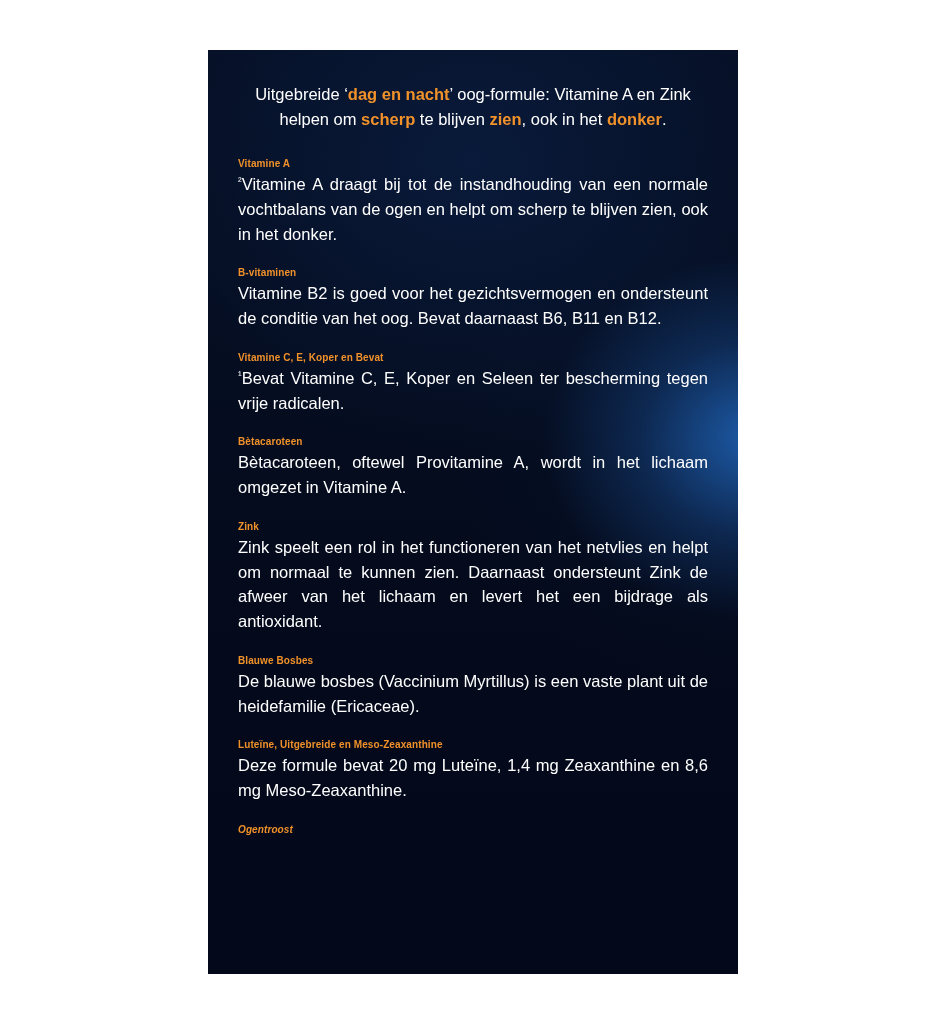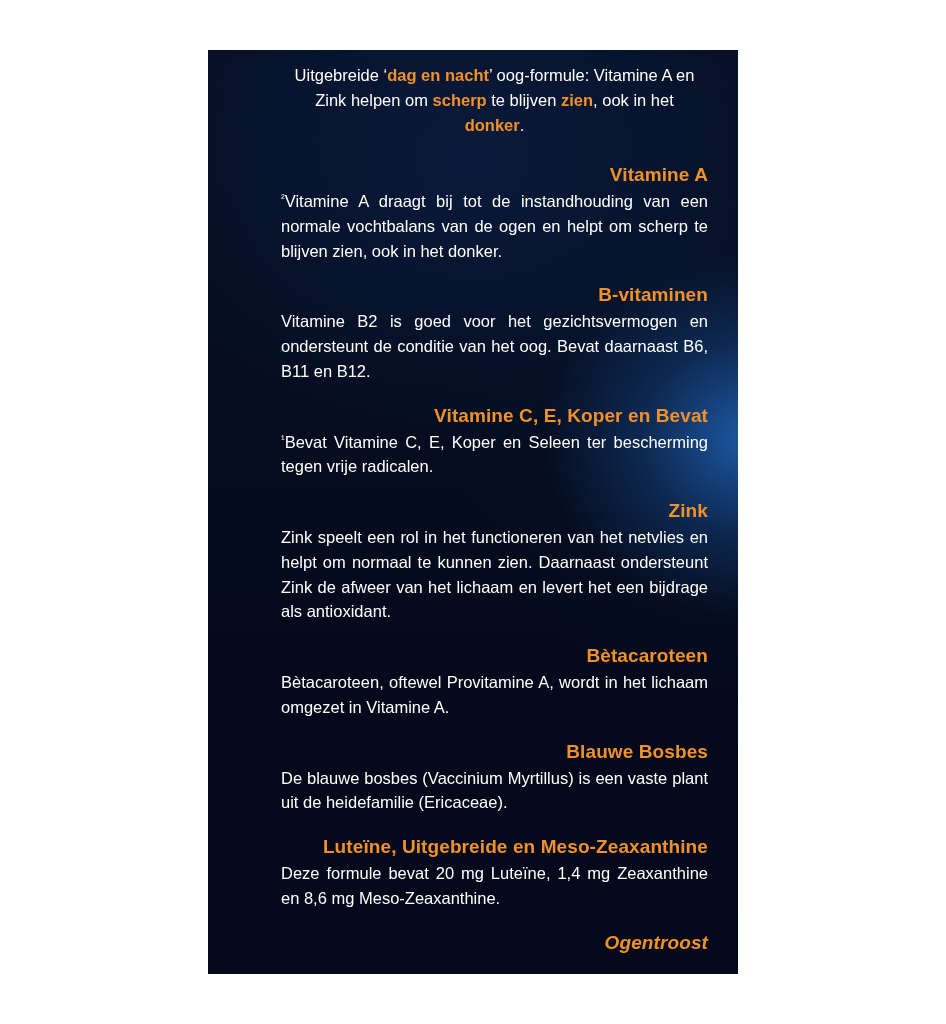--- a/index.html
+++ b/index.html
@@ -27,24 +27,23 @@
     width: 530px;
     height: 924px;
     background:
       radial-gradient(ellipse 300px 260px at 103% 42%, rgba(30,95,175,0.95) 0%, rgba(20,62,120,0.55) 38%, rgba(8,24,52,0.12) 70%, rgba(4,10,26,0) 100%),
       radial-gradient(ellipse 520px 420px at 50% 12%, rgba(10,28,62,0.85) 0%, rgba(4,12,30,0.3) 70%, rgba(2,6,18,0) 100%),
       linear-gradient(180deg, #061026 0%, #050d20 35%, #040a1b 65%, #03081a 100%);
     overflow: hidden;
   }
   .panel-inner {
     position: relative;
-    padding: 13px 30px 30px 30px;
+    padding: 32px 30px 30px 30px;
     box-sizing: border-box;
     height: 100%;
-    margin-left: 43px;
   }
   .intro {
     color: #ffffff;
     font-size: 16.5px;
     line-height: 1.52;
     text-align: center;
     margin: 0 6px 26px 6px;
   }
   .hl {
     color: #f0912a;
@@ -52,25 +51,24 @@
   }
   .section {
     margin-bottom: 21px;
   }
   .section:last-child {
     margin-bottom: 0;
     font-style: italic;
   }
   .sec-title {
     color: #f0912a;
-    font-size: 19px;
+    font-size: 10px;
     font-weight: bold;
     margin: 0 0 3px 0;
     letter-spacing: 0.1px;
-    text-align: right;
   }
   .sec-body {
     color: #ffffff;
     font-size: 16.5px;
     line-height: 1.5;
     margin: 0;
     text-align: justify;
     text-justify: inter-word;
   }
   .sec-body sup {
@@ -99,27 +97,27 @@
         <h3 class="sec-title">B-vitaminen</h3>
         <p class="sec-body"><sup></sup><span>Vitamine B2 is goed voor het gezichtsvermogen en ondersteunt de conditie van het oog. Bevat daarnaast B6, B11 en B12.</span></p>
       </div>
 
       <div class="section">
         <h3 class="sec-title">Vitamine C, E, Koper en Bevat</h3>
         <p class="sec-body"><sup>¹</sup><span>Bevat Vitamine C, E, Koper en Seleen ter bescherming tegen vrije radicalen.</span></p>
       </div>
 
       <div class="section">
-        <h3 class="sec-title">Zink</h3>
-        <p class="sec-body"><sup></sup><span>Zink speelt een rol in het functioneren van het netvlies en helpt om normaal te kunnen zien. Daarnaast ondersteunt Zink de afweer van het lichaam en levert het een bijdrage als antioxidant.</span></p>
+        <h3 class="sec-title">Bètacaroteen</h3>
+        <p class="sec-body"><sup></sup><span>Bètacaroteen, oftewel Provitamine A, wordt in het lichaam omgezet in Vitamine A.</span></p>
       </div>
 
       <div class="section">
-        <h3 class="sec-title">Bètacaroteen</h3>
-        <p class="sec-body"><sup></sup><span>Bètacaroteen, oftewel Provitamine A, wordt in het lichaam omgezet in Vitamine A.</span></p>
+        <h3 class="sec-title">Zink</h3>
+        <p class="sec-body"><sup></sup><span>Zink speelt een rol in het functioneren van het netvlies en helpt om normaal te kunnen zien. Daarnaast ondersteunt Zink de afweer van het lichaam en levert het een bijdrage als antioxidant.</span></p>
       </div>
 
       <div class="section">
         <h3 class="sec-title">Blauwe Bosbes</h3>
         <p class="sec-body"><sup></sup><span>De blauwe bosbes (Vaccinium Myrtillus) is een vaste plant uit de heidefamilie (Ericaceae).</span></p>
       </div>
 
       <div class="section">
         <h3 class="sec-title">Luteïne, Uitgebreide en Meso-Zeaxanthine</h3>
         <p class="sec-body"><sup></sup><span>Deze formule bevat 20 mg Luteïne, 1,4 mg Zeaxanthine en 8,6 mg Meso-Zeaxanthine.</span></p>

